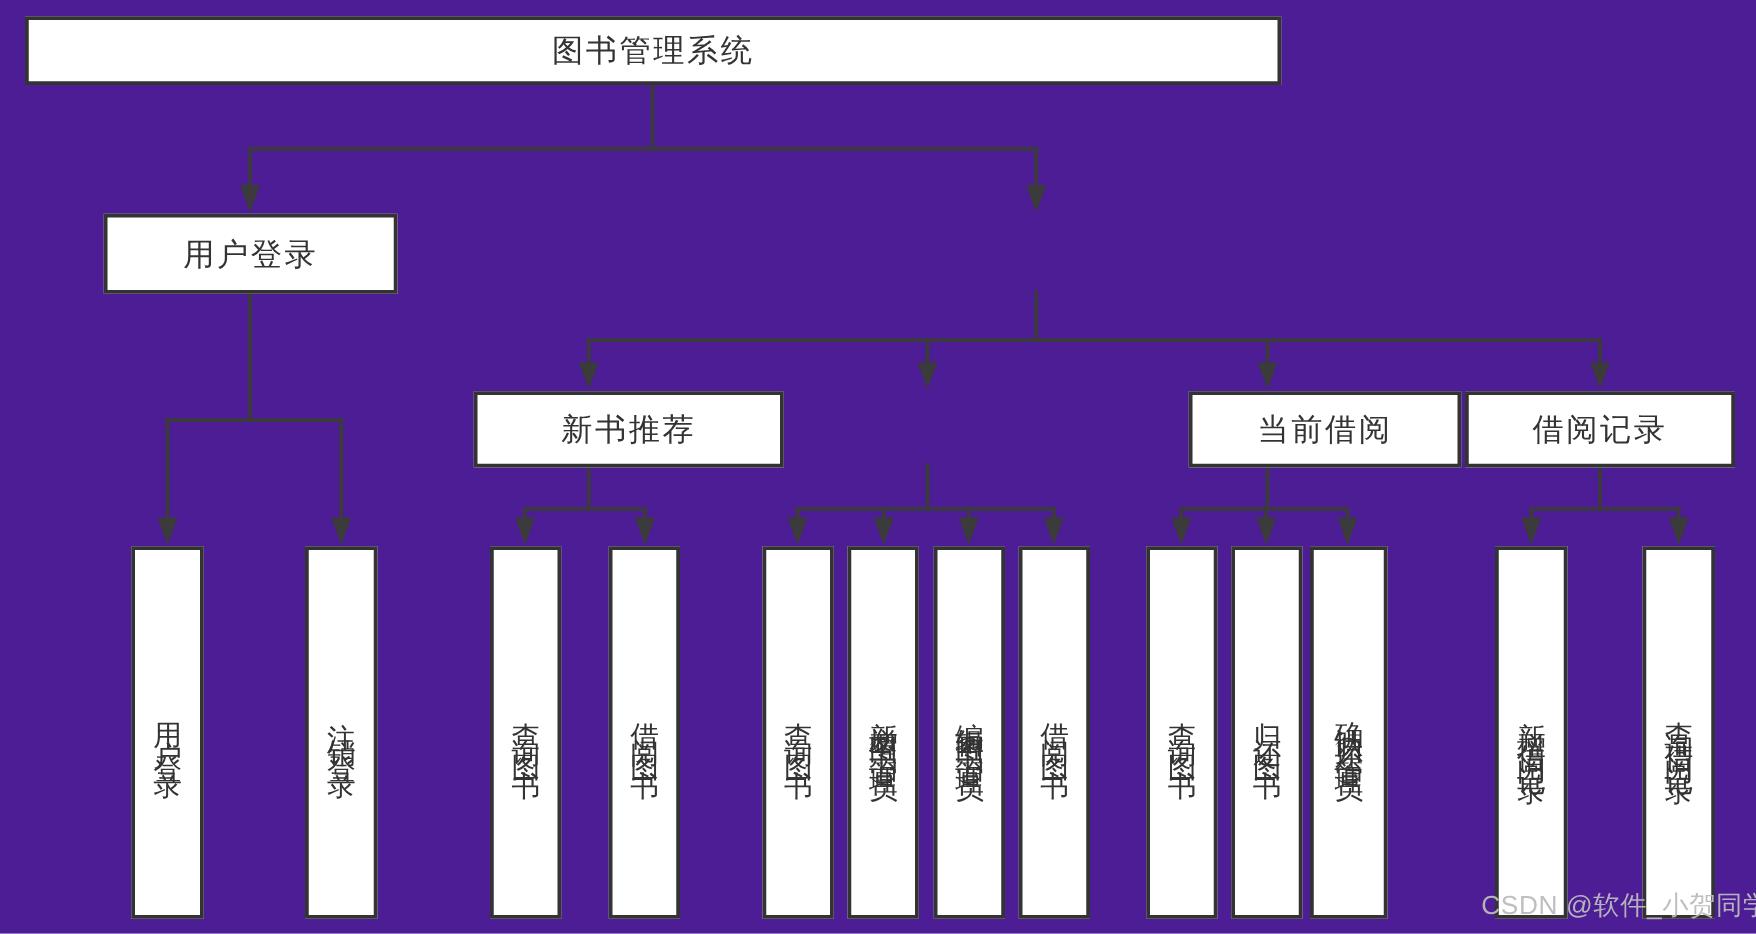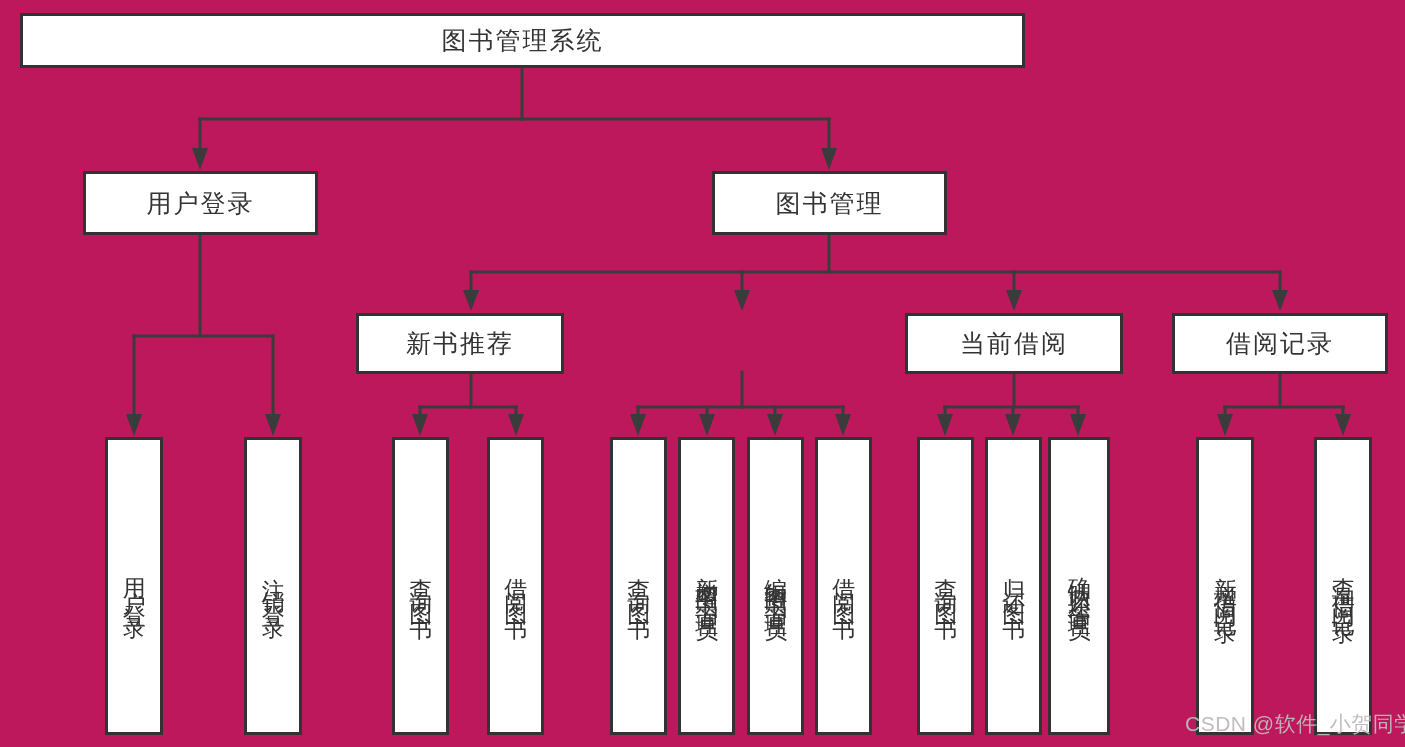--- a/index.html
+++ b/index.html
@@ -1,20 +1,20 @@
 <!DOCTYPE html>
 <html><head>
 <meta charset="utf-8">
 <style>
   html, body { margin: 0; padding: 0; background: #ffffff; }
   .stage {
     position: relative;
     width: 1405px;
     height: 747px;
-    background: #be185d;
+    background: #4c1d95;
     font-family: "Liberation Sans", sans-serif;
     overflow: hidden;
   }
   .connectors {
     position: absolute;
     left: 0; top: 0;
     width: 1405px; height: 747px;
     z-index: 0;
   }
   .connectors line {
@@ -153,28 +153,25 @@
     </g>
   </svg>
 
   <div class="node" style="left:20px; top:13px; width:1005px; height:55px;">
     <span>图书管理系统</span>
   </div>
 
   <div class="node" style="left:83px; top:171px; width:235px; height:64px;">
     <span>用户登录</span>
   </div>
-  <div class="node" style="left:712px; top:171px; width:235px; height:64px;">
-    <span>图书管理</span>
-  </div>
-
-  <div class="node" style="left:356px; top:313px; width:208px; height:61px;">
+
+  <div class="node" style="left:379px; top:313px; width:248px; height:61px;">
     <span>新书推荐</span>
   </div>
-  <div class="node" style="left:905px; top:313px; width:218px; height:61px;align-items:center;">
+  <div class="node" style="left:951px; top:313px; width:218px; height:61px;align-items:center;">
     <span>当前借阅</span>
   </div>
   <div class="node" style="left:1172px; top:313px; width:216px; height:61px;">
     <span>借阅记录</span>
   </div>
 
   <div class="leaf" style="left:105px; width:58px;">
     <span>用户登录</span>
   </div>
   <div class="leaf" style="left:244px; width:58px;">

